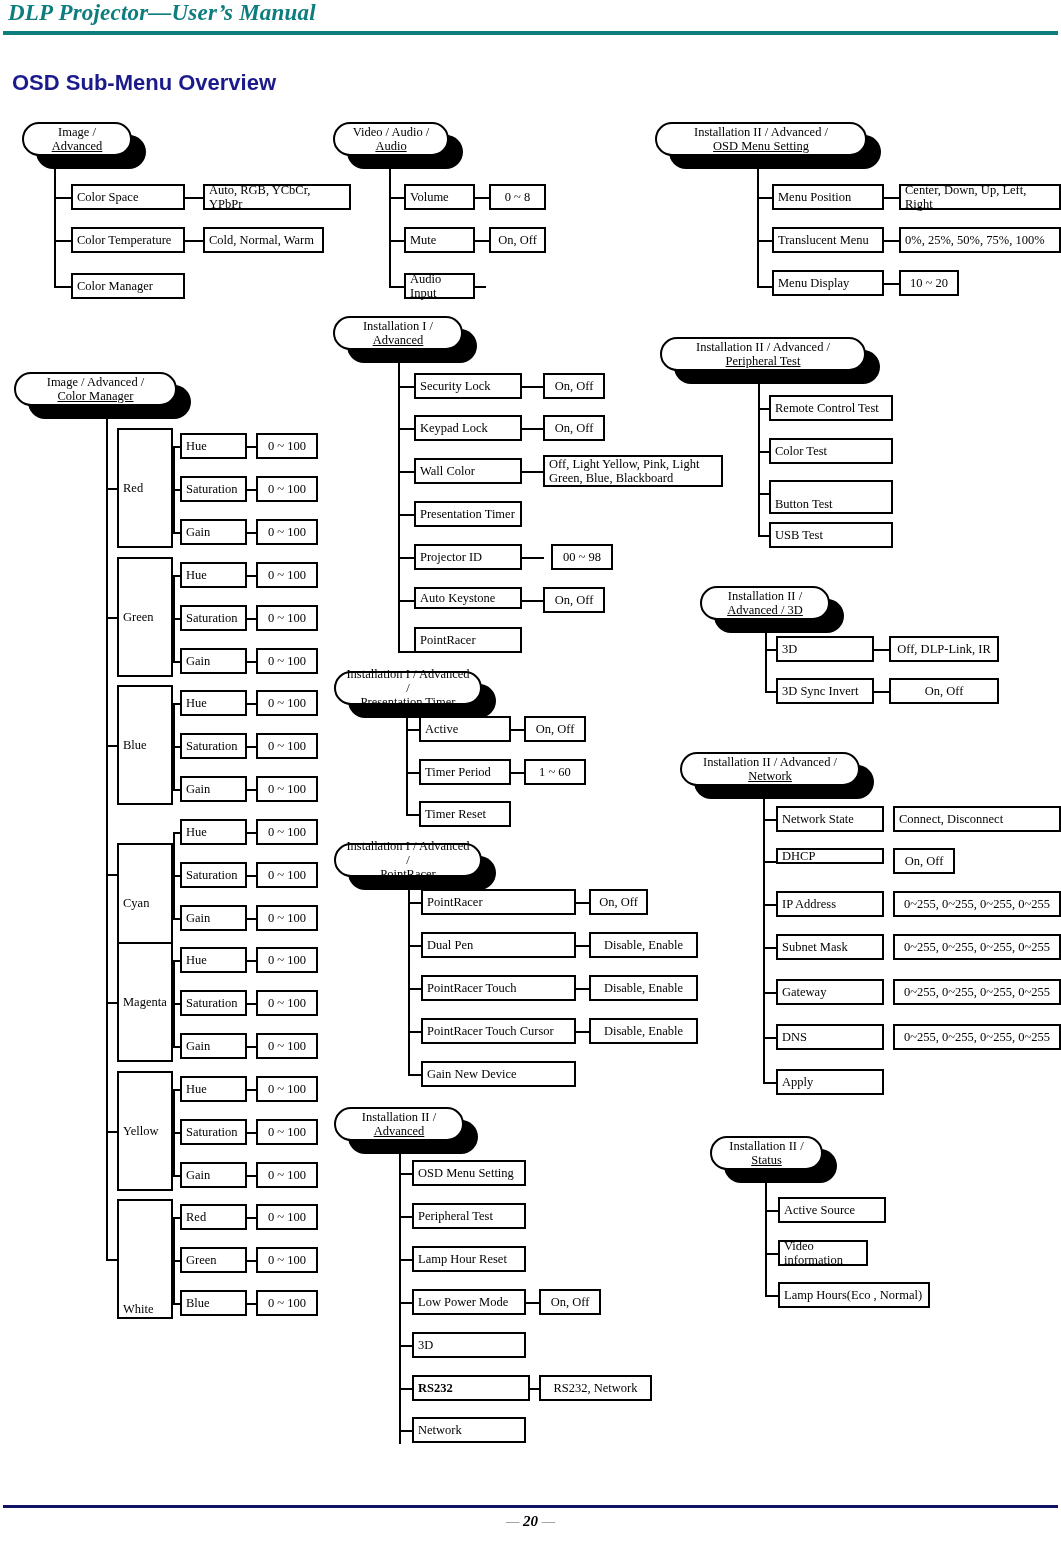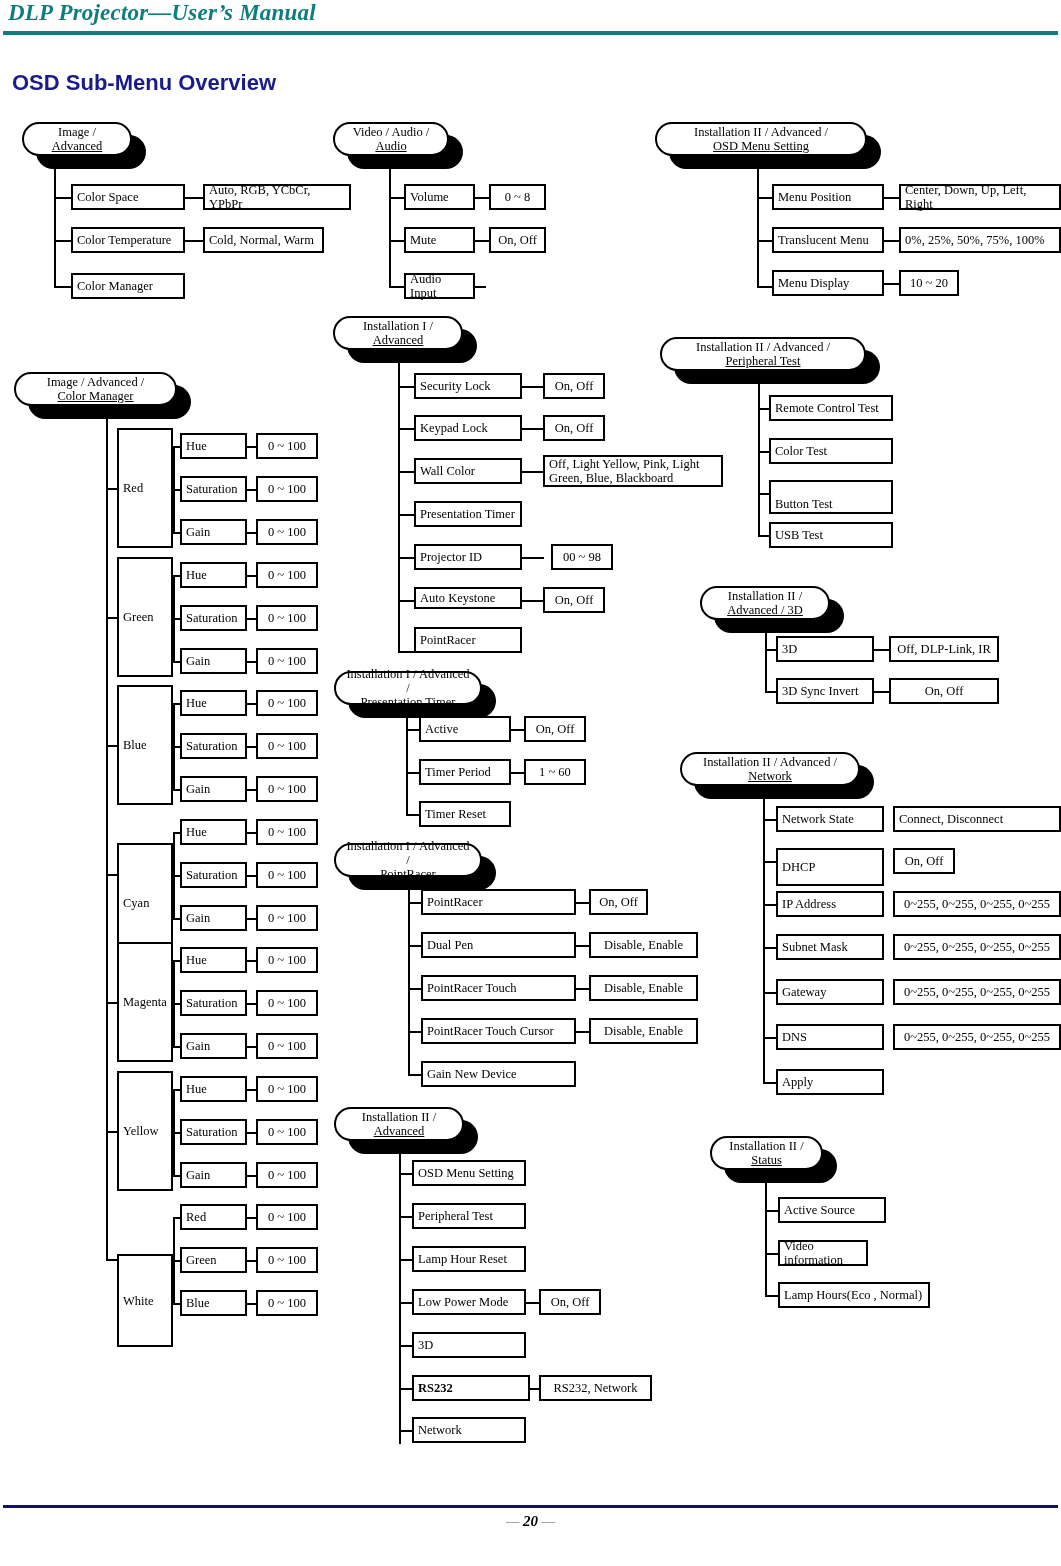--- a/index.html
+++ b/index.html
@@ -325,21 +325,21 @@
   <div class="node" style="left:180px; top:1119px; width:67px; height:26px;"><span>Saturation</span></div>
   <div class="node" style="left:180px; top:1162px; width:67px; height:26px;"><span>Gain</span></div>
   <div class="ln h" style="left:247px; top:1089px; width:10px;"></div>
   <div class="ln h" style="left:247px; top:1132px; width:10px;"></div>
   <div class="ln h" style="left:247px; top:1175px; width:10px;"></div>
   <div class="node center" style="left:256px; top:1076px; width:62px; height:26px;"><span>0 ~ 100</span></div>
   <div class="node center" style="left:256px; top:1119px; width:62px; height:26px;"><span>0 ~ 100</span></div>
   <div class="node center" style="left:256px; top:1162px; width:62px; height:26px;"><span>0 ~ 100</span></div>
 
   <div class="ln h" style="left:106px; top:1259px; width:12px;"></div>
-  <div class="node" style="left:117px; top:1254px; width:56px; height:93px;"><span>White</span></div>
+  <div class="node" style="left:117px; top:1199px; width:56px; height:120px;align-items:flex-end;"><span>White</span></div>
   <div class="ln v" style="left:173px; top:1217px; height:87px;"></div>
   <div class="ln h" style="left:173px; top:1217px; width:8px;"></div>
   <div class="ln h" style="left:173px; top:1260px; width:8px;"></div>
   <div class="ln h" style="left:173px; top:1303px; width:8px;"></div>
   <div class="node" style="left:180px; top:1204px; width:67px; height:26px;"><span>Red</span></div>
   <div class="node" style="left:180px; top:1247px; width:67px; height:26px;"><span>Green</span></div>
   <div class="node" style="left:180px; top:1290px; width:67px; height:26px;"><span>Blue</span></div>
   <div class="ln h" style="left:247px; top:1217px; width:10px;"></div>
   <div class="ln h" style="left:247px; top:1260px; width:10px;"></div>
   <div class="ln h" style="left:247px; top:1303px; width:10px;"></div>
@@ -436,21 +436,21 @@
   </div>
   <div class="ln v" style="left:763px; top:786px; height:296px;"></div>
   <div class="ln h" style="left:763px; top:819px; width:14px;"></div>
   <div class="ln h" style="left:763px; top:861px; width:14px;"></div>
   <div class="ln h" style="left:763px; top:904px; width:14px;"></div>
   <div class="ln h" style="left:763px; top:947px; width:14px;"></div>
   <div class="ln h" style="left:763px; top:992px; width:14px;"></div>
   <div class="ln h" style="left:763px; top:1037px; width:14px;"></div>
   <div class="ln h" style="left:763px; top:1082px; width:14px;"></div>
   <div class="node" style="left:776px; top:806px; width:108px; height:26px;"><span>Network State</span></div>
-  <div class="node" style="left:776px; top:848px; width:108px; height:38px;"><span>DHCP</span></div>
+  <div class="node" style="left:776px; top:848px; width:108px; height:16px;"><span>DHCP</span></div>
   <div class="node" style="left:776px; top:891px; width:108px; height:26px;"><span>IP Address</span></div>
   <div class="node" style="left:776px; top:934px; width:108px; height:26px;"><span>Subnet Mask</span></div>
   <div class="node" style="left:776px; top:979px; width:108px; height:26px;"><span>Gateway</span></div>
   <div class="node" style="left:776px; top:1024px; width:108px; height:26px;"><span>DNS</span></div>
   <div class="node" style="left:776px; top:1069px; width:108px; height:26px;"><span>Apply</span></div>
   <div class="node" style="left:893px; top:806px; width:168px; height:26px;"><span>Connect, Disconnect</span></div>
   <div class="node center" style="left:893px; top:848px; width:62px; height:26px;"><span>On, Off</span></div>
   <div class="node center" style="left:893px; top:891px; width:168px; height:26px;"><span>0~255, 0~255, 0~255, 0~255</span></div>
   <div class="node center" style="left:893px; top:934px; width:168px; height:26px;"><span>0~255, 0~255, 0~255, 0~255</span></div>
   <div class="node center" style="left:893px; top:979px; width:168px; height:26px;"><span>0~255, 0~255, 0~255, 0~255</span></div>

